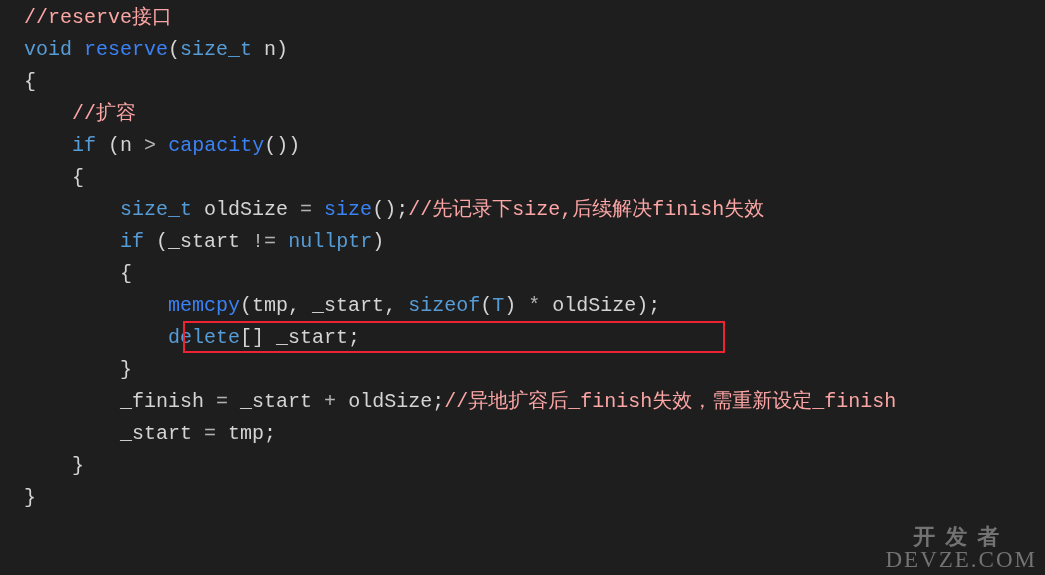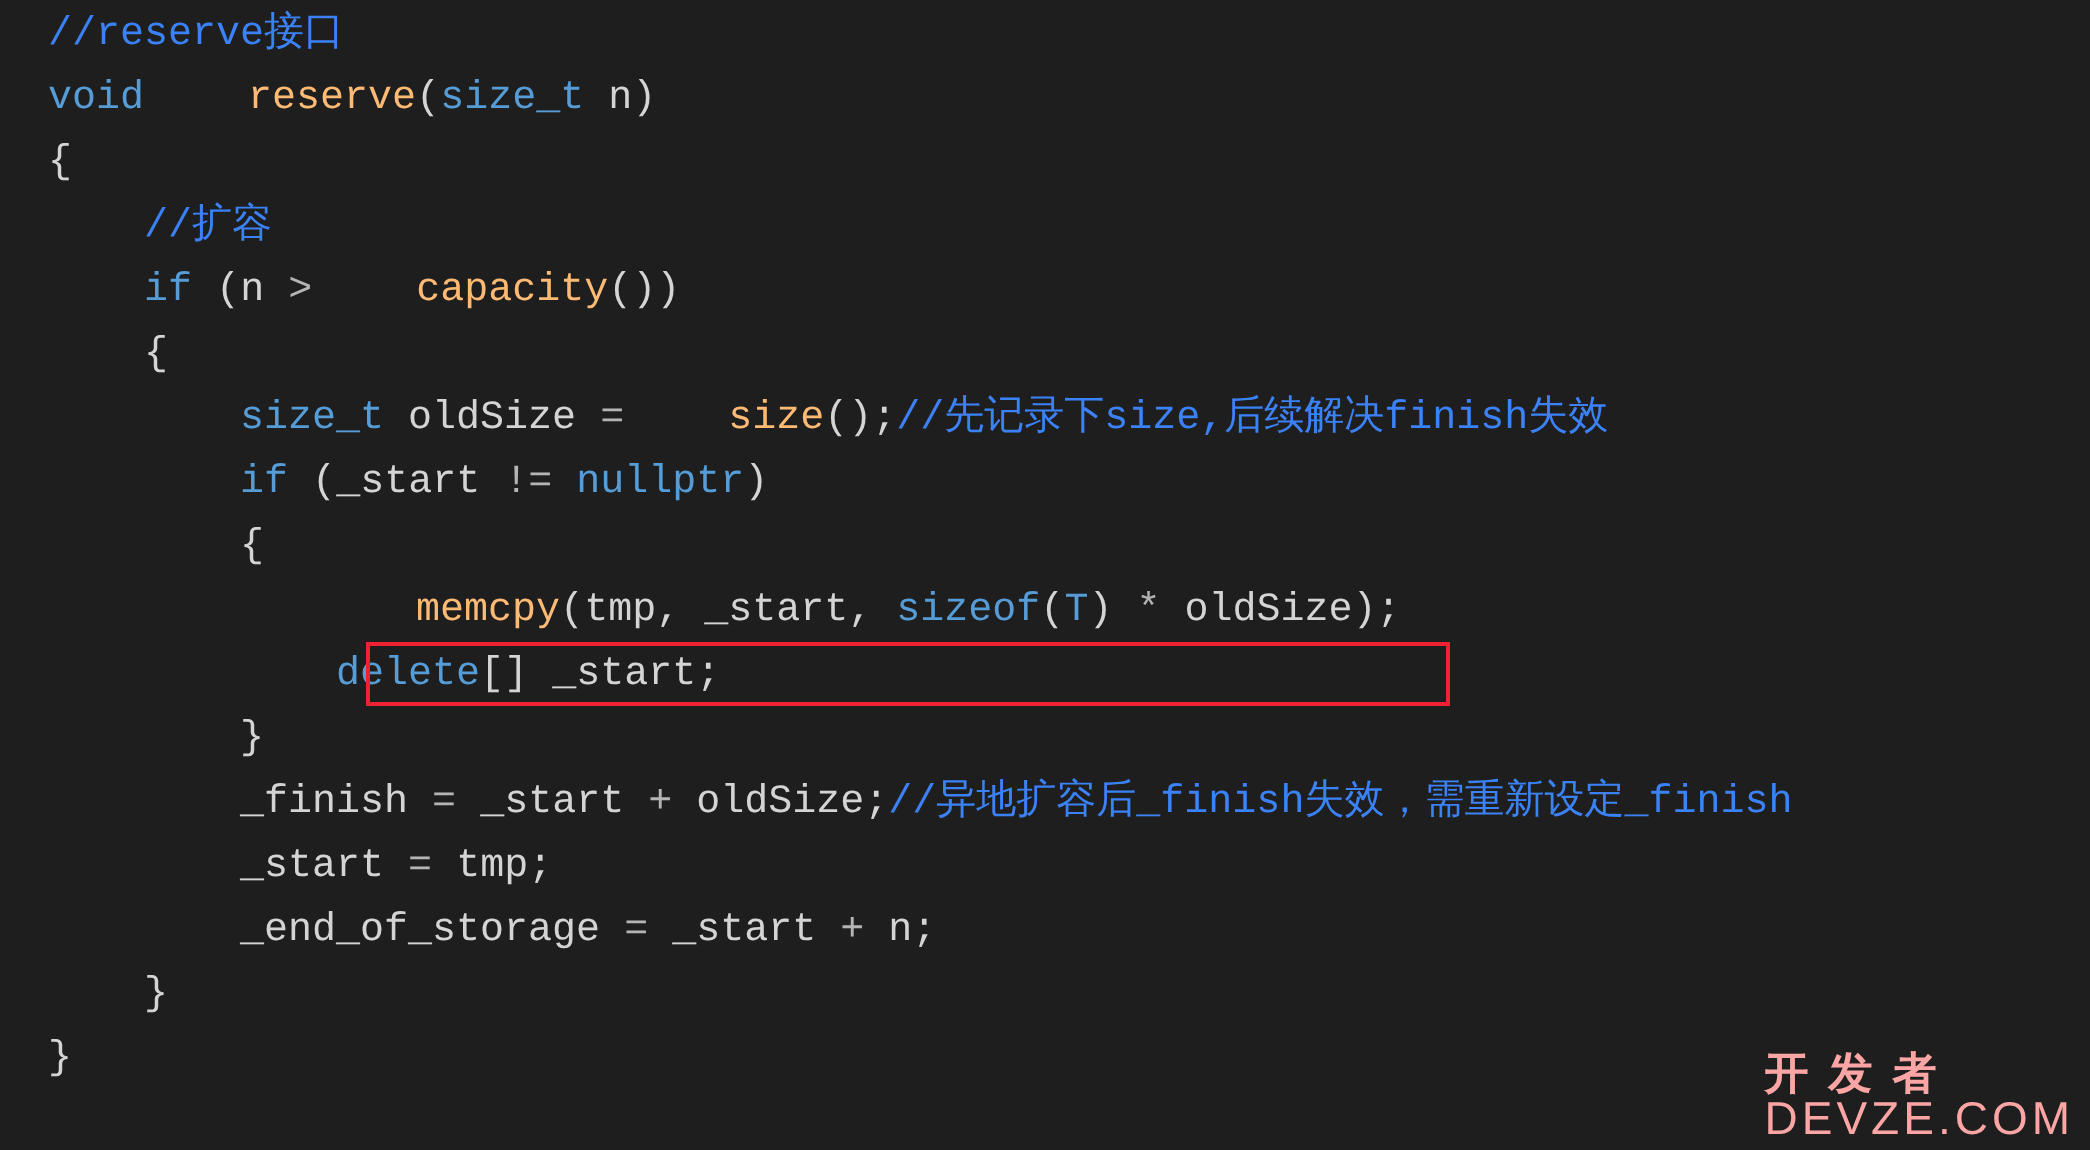--- a/index.html
+++ b/index.html
@@ -16,41 +16,41 @@
   }
   .code-area {
     position: relative;
     padding-left: 24px;
     padding-top: 2px;
   }
   .line {
     white-space: pre;
     position: relative;
   }
-  .comment { color: #3b82f6; }
+  .comment { color: #fca5a5; }
   .keyword { color: #569cd6; }
   .newkw   { color: #569cd6; }
   .type    { color: #569cd6; font-family: Liberation Mono, monospace; }
   .ident   { color: #d4d4d4; }
-  .fn      { color: #fdba74; margin-left: 40px; }
+  .fn      { color: #3b82f6; }
   .punct   { color: #d4d4d4; }
   .op      { color: #b4b4b4; }
 
   .highlight-box {
     position: absolute;
     border: 2px solid #ee2233;
     pointer-events: none;
   }
   .watermark {
     position: absolute;
     right: 8px;
     bottom: 4px;
-    font-family: Liberation Sans, sans-serif;
-    color: #fca5a5;
-    text-align: left;
+    font-family: Liberation Serif, serif;
+    color: #737373;
+    text-align: center;
     line-height: 1;
   }
   .watermark .row1 { font-size: 22px; letter-spacing: 10px; font-weight: 600; }
   .watermark .row2 { font-size: 23px; letter-spacing: 2px; }
 </style>
 </head>
 <body>
 
 <div class="code-area">
 
@@ -76,21 +76,20 @@
   <div class="line"><span>            </span><span class="fn">memcpy</span><span class="punct">(</span><span class="ident">tmp</span><span class="punct">,</span><span> </span><span class="ident">_start</span><span class="punct">,</span><span> </span><span class="keyword">sizeof</span><span class="punct">(</span><span class="type">T</span><span class="punct">)</span><span> </span><span class="op">*</span><span> </span><span class="ident">oldSize</span><span class="punct">)</span><span class="punct">;</span></div>
 
   <div class="line"><span>            </span><span class="keyword">delete</span><span class="punct">[]</span><span> </span><span class="ident">_start</span><span class="punct">;</span></div>
 
   <div class="line"><span class="punct">        }</span></div>
 
   <div class="line"><span>        </span><span class="ident">_finish</span><span> </span><span class="op">=</span><span> </span><span class="ident">_start</span><span> </span><span class="op">+</span><span> </span><span class="ident">oldSize</span><span class="punct">;</span><span class="comment">//异地扩容后_finish失效，需重新设定_finish</span></div>
 
   <div class="line"><span>        </span><span class="ident">_start</span><span> </span><span class="op">=</span><span> </span><span class="ident">tmp</span><span class="punct">;</span></div>
 
-  <div class="line"><span>        </span><span class="ident">_end_of_storage</span><span> </span><span class="op">=</span><span> </span><span class="ident">_start</span><span> </span><span class="op">+</span><span> </span><span class="ident">n</span><span class="punct">;</span></div>
 
   <div class="line"><span class="punct">    }</span></div>
 
   <div class="line"><span class="punct">}</span></div>
 
 </div>
 
 <div class="highlight-box" id="hlbox" style="left: 183px; top: 321px; width: 538px; height: 28px;"></div>
 
 <div class="watermark">

